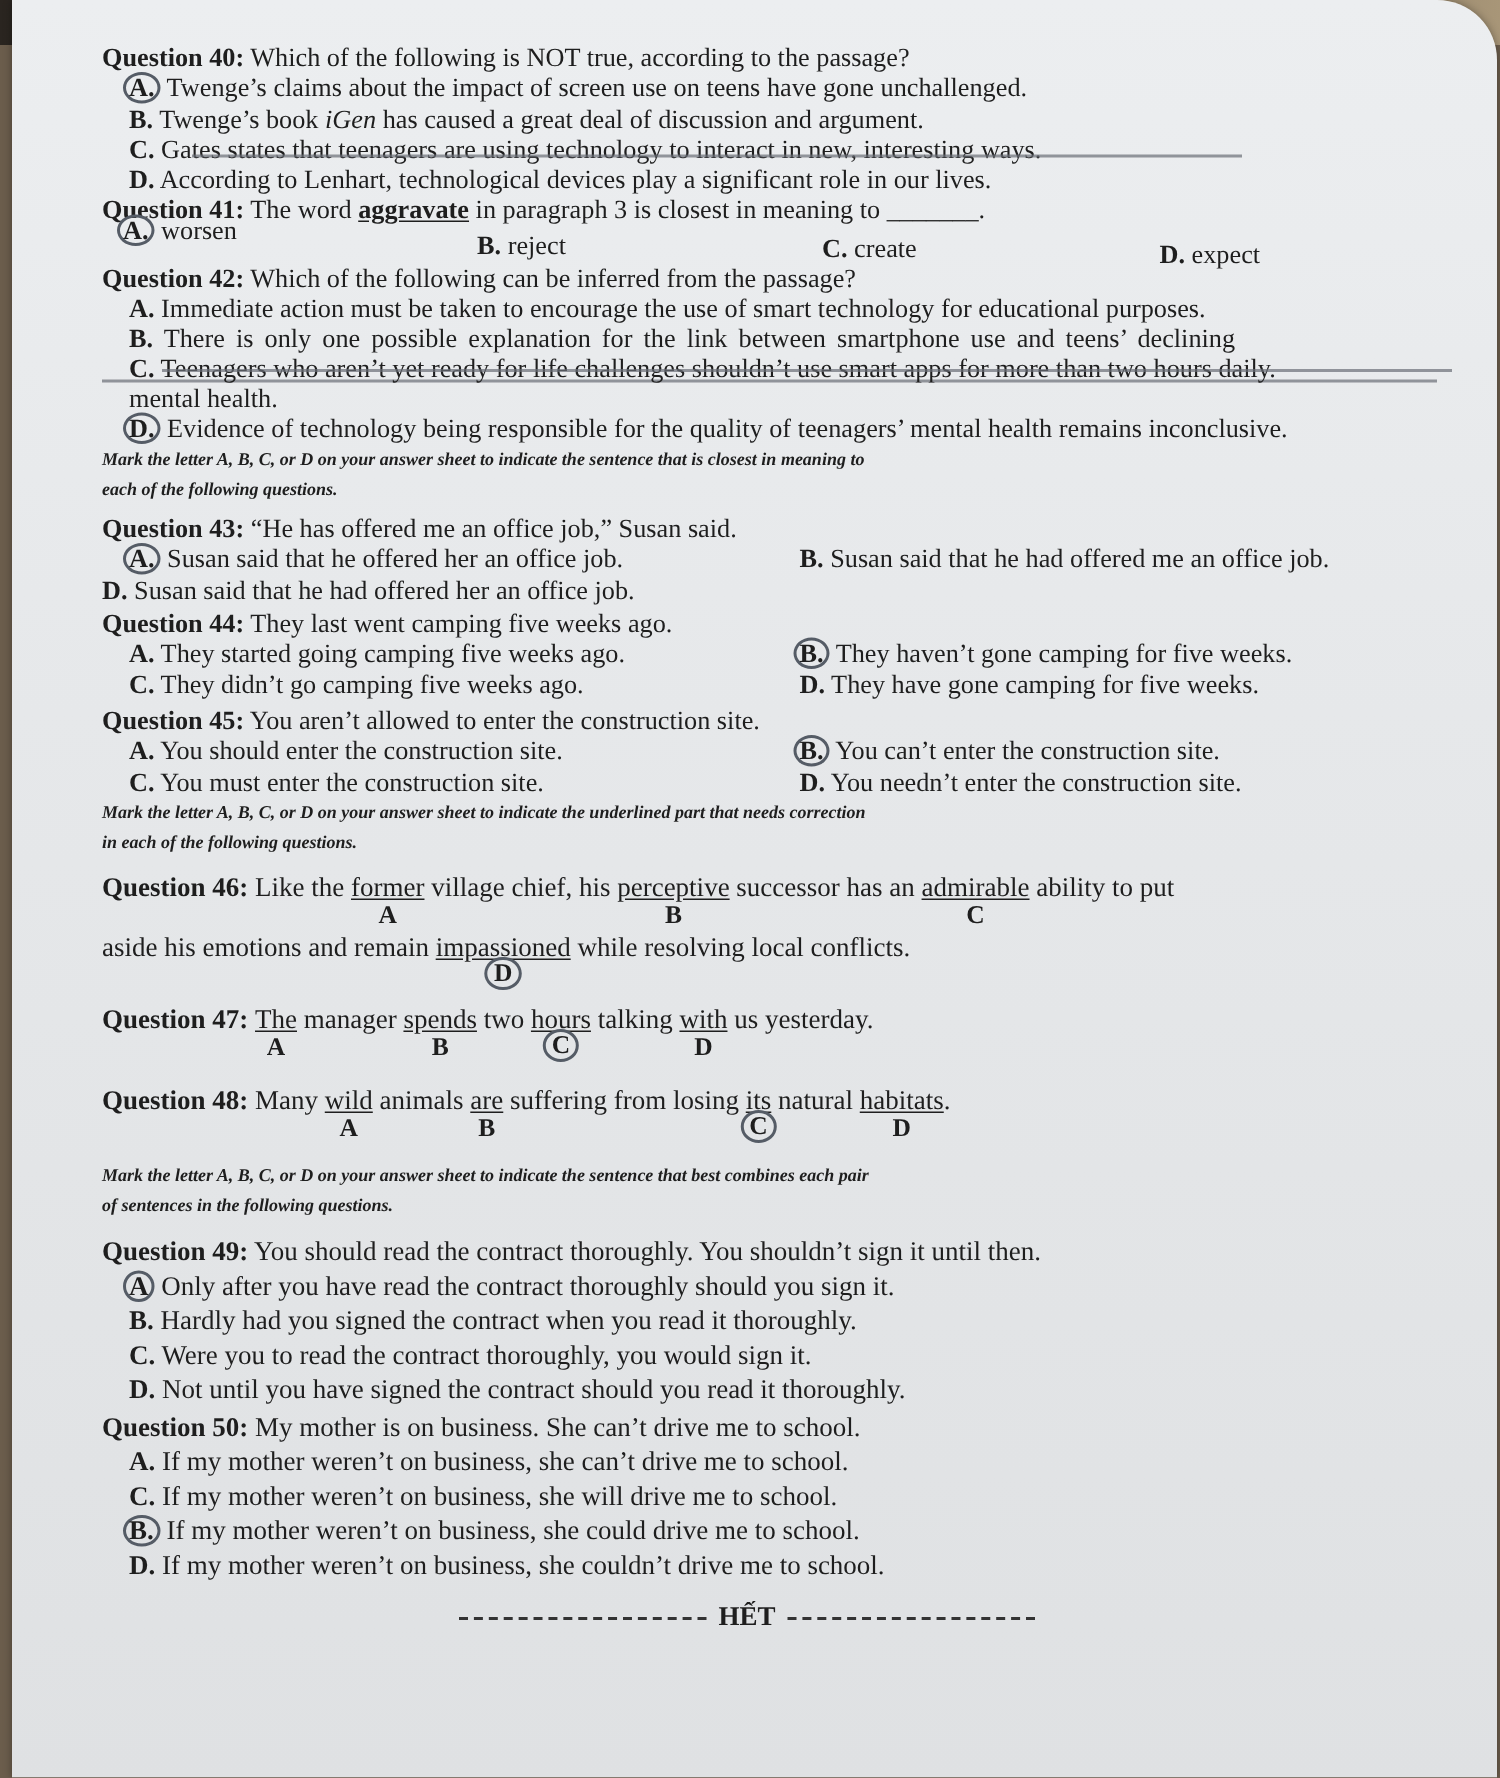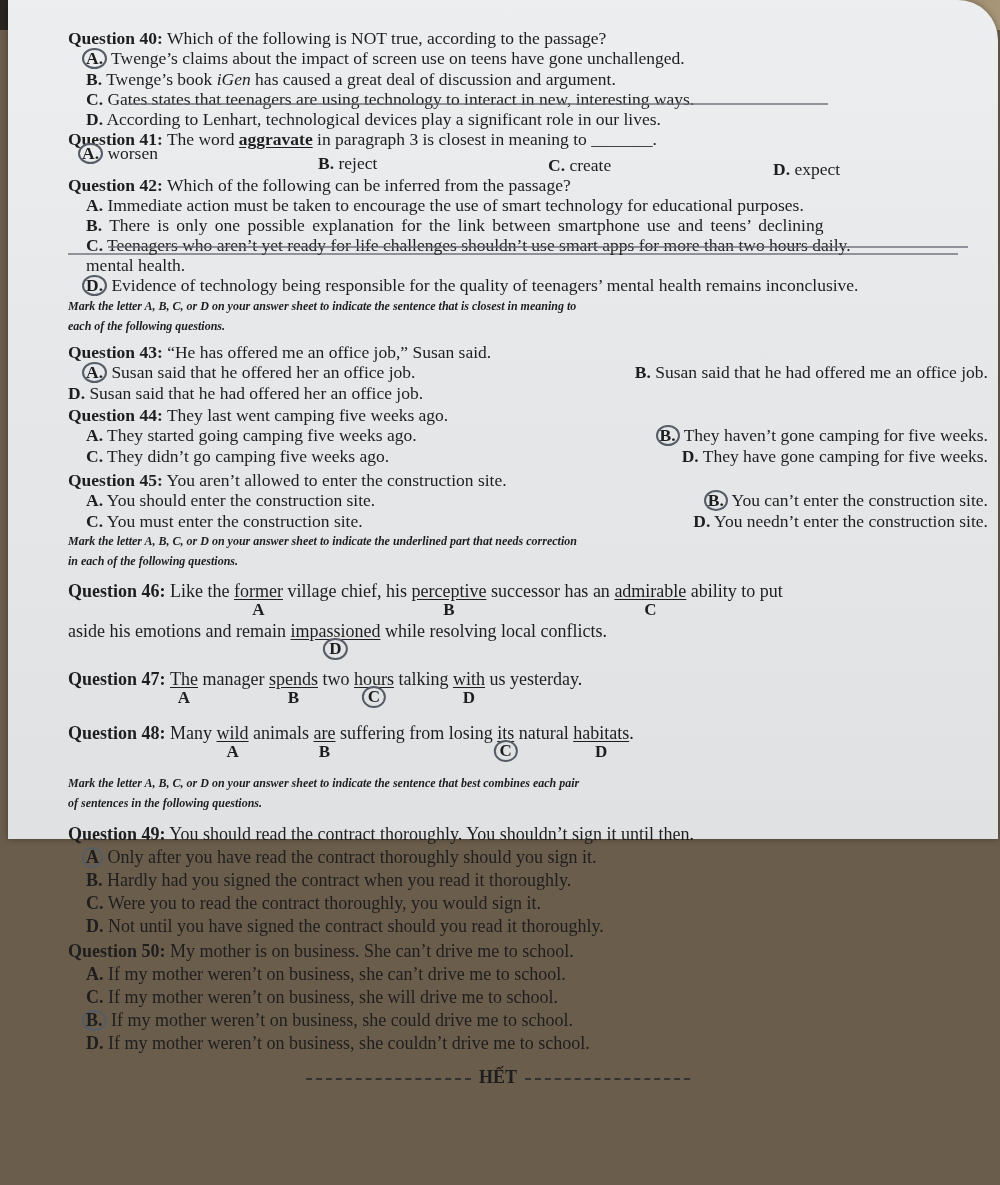--- a/index.html
+++ b/index.html
@@ -8,34 +8,34 @@
     background:#6b5d4c;
     font-family:"Liberation Serif","DejaVu Serif",serif;
     color:#1e1e1e;
     position:relative;
   }
   .bg-dark-top {
     position:absolute; left:0; top:0; width:1000px; height:30px;
     background:linear-gradient(90deg,#2a2520 0%,#3a3028 60%,#8a7a62 85%,#a89678 100%);
   }
   .paper {
-    position:absolute; left:8px; top:0; width:990px; height:839px;
+    position:absolute; left:8px; top:0; width:990px; height:1185px;
     background:linear-gradient(180deg,#eceef0 0%,#e6e8ea 40%,#dfe1e3 100%);
     border-radius:0 40px 0 0;
     box-shadow:0 0 6px rgba(0,0,0,0.35);
   }
   .content {
     position:absolute; left:60px; top:28px; width:920px;
     font-size:17.5px; line-height:20px;
   }
   .q-head { font-weight:bold; }
   .qline { white-space:nowrap; position:relative; }
   .opt { white-space:nowrap; position:relative; }
   .indent { padding-left:18px; }
-  .row2 { display:flex; white-space:nowrap;justify-content:space-between; }
+  .row2 { display:flex; white-space:nowrap; }
   .row2 .c1 { width:465px; padding-left:18px; box-sizing:border-box; }
   .row4 { display:flex; white-space:nowrap; }
   .letter { font-weight:bold; }
   .instr {
     font-weight:bold; font-style:italic; font-size:12px; line-height:20px;
   }
   .circle {
     display:inline-block; border:2px solid #555c66; border-radius:50%;
     padding:0 2px; margin-left:-4px; line-height:17px;
   }

